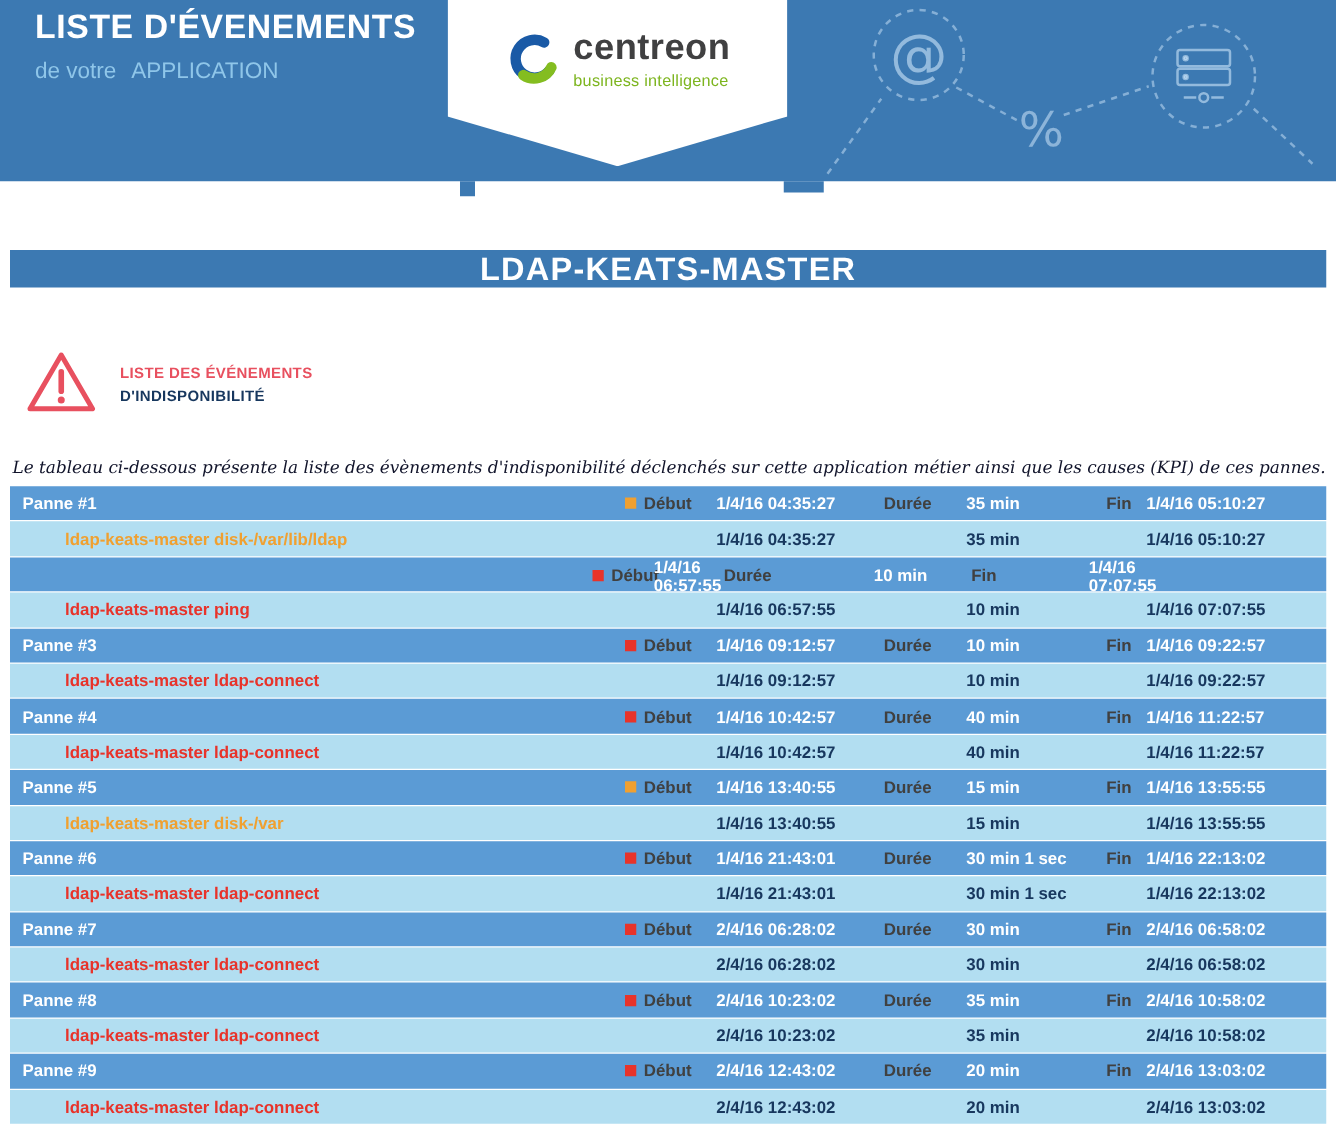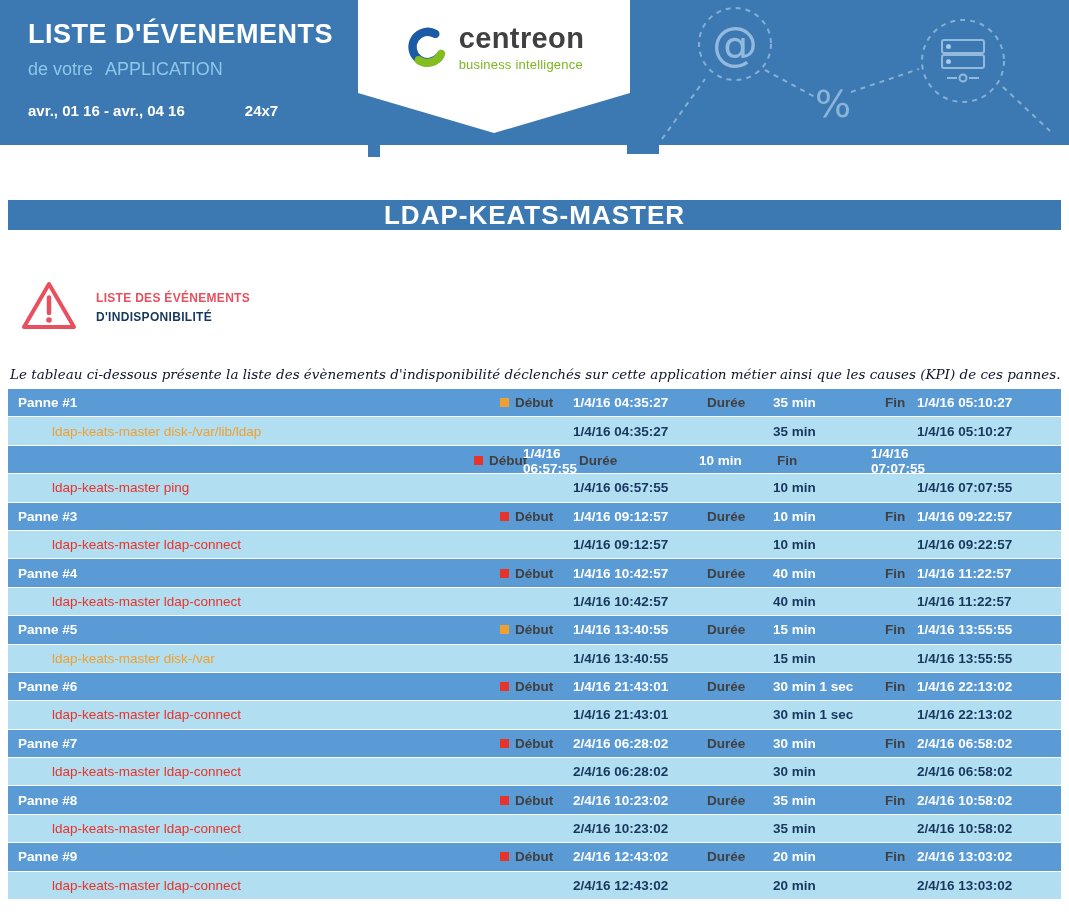--- a/index.html
+++ b/index.html
@@ -1,21 +1,21 @@
 <!DOCTYPE html>
 <html><head>
 <meta charset="utf-8">
 <style>
   * { margin:0; padding:0; box-sizing:border-box; }
   html,body { width:1069px; height:916px; overflow:hidden; background:#fff;
               font-family:"Liberation Sans","DejaVu Sans",sans-serif; }
 
   
   .header { position:relative; width:100%; height:145px; background:#3c79b2; color:#fff; }
-  .header-left { position:absolute; left:28px; top:19px; z-index:3; }
+  .header-left { position:absolute; left:28px; top:6px; z-index:3; }
   .header-title { font-size:27px; font-weight:bold; letter-spacing:.5px; }
   .header-sub { margin-top:9px; font-size:18px; color:#8fc6e9; }
   .header-sub .emph { margin-left:12px; }
   .header-dates { margin-top:22px; font-size:15px; font-weight:bold; display:flex; }
   .header-dates .sched { margin-left:60px; }
 
   .badge { position:absolute; left:358px; top:0; width:272px; height:133px; background:#fff;
            clip-path:polygon(0 0,100% 0,100% 70%,50% 100%,0 70%);
            display:flex; justify-content:center; align-items:flex-start; padding-top:24px; z-index:2;
            filter:drop-shadow(0 2px 2px rgba(0,0,0,.18)); }
@@ -53,21 +53,21 @@
   .row .c1 { padding-left:10px; white-space:nowrap; overflow:hidden; }
   .row .c2 { display:flex; justify-content:flex-end; align-items:center; }
   .row .c3 { padding-left:6px; }
   .row .c4 { padding-left:14px; }
   .row .c5 { padding-left:20px; }
   .row .c6 { padding-left:12px; }
   .row .c7 { padding-left:16px; }
   .row .c8 { padding-left:2px; }
   .row-head .lbl { color:#404040; }
   .row-detail .val { color:#17375e; font-weight:bold; }
-  .row-detail .c1 { font-weight:normal;padding-left:44px; }
+  .row-detail .c1 { font-weight:bold;padding-left:44px; }
   .sq { width:9px; height:9px; display:inline-block; }
 </style>
 </head>
 <body>
 
 <div class="header">
 
   <svg class="deco-svg" width="1069" height="145" viewBox="0 0 1069 145">
     <g stroke="rgba(205,230,250,0.5)" fill="none" stroke-width="2">
       <circle cx="735" cy="44" r="36" stroke-dasharray="5 5"></circle>
@@ -87,24 +87,20 @@
       <path d="M947 78 L957 78 M969 78 L979 78"></path>
       <circle cx="963" cy="78" r="3.5"></circle>
     </g>
   </svg>
 
   <div class="header-left">
     <div class="header-title">LISTE D'ÉVENEMENTS</div>
     <div class="header-sub">
       <span>de votre</span><span class="emph">APPLICATION</span>
     </div>
-    <div class="header-dates">
-      <span>avr., 01 16 - avr., 04 16</span>
-      <span class="sched">24x7</span>
-    </div>
   </div>
 
   <div class="badge">
     <div class="logo">
       <svg width="46" height="46" viewBox="0 0 44 44">
         <path d="M 30 9.5 A 14.5 14.5 0 1 0 34 31" fill="none" stroke="#1a5aa6" stroke-width="8" stroke-linecap="round"></path>
         <path d="M 14 34.5 A 14.5 14.5 0 0 0 35.5 28.5" fill="none" stroke="#84bd20" stroke-width="8" stroke-linecap="round"></path>
       </svg>
       <div class="logo-text">
         <div class="name">centreon</div>

